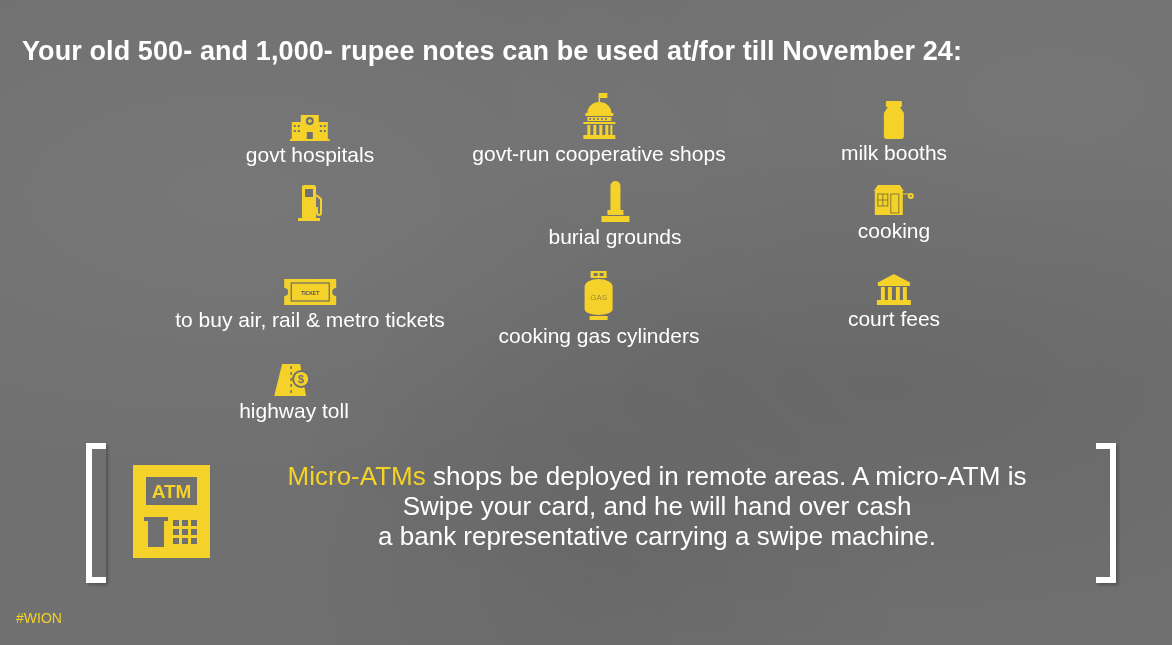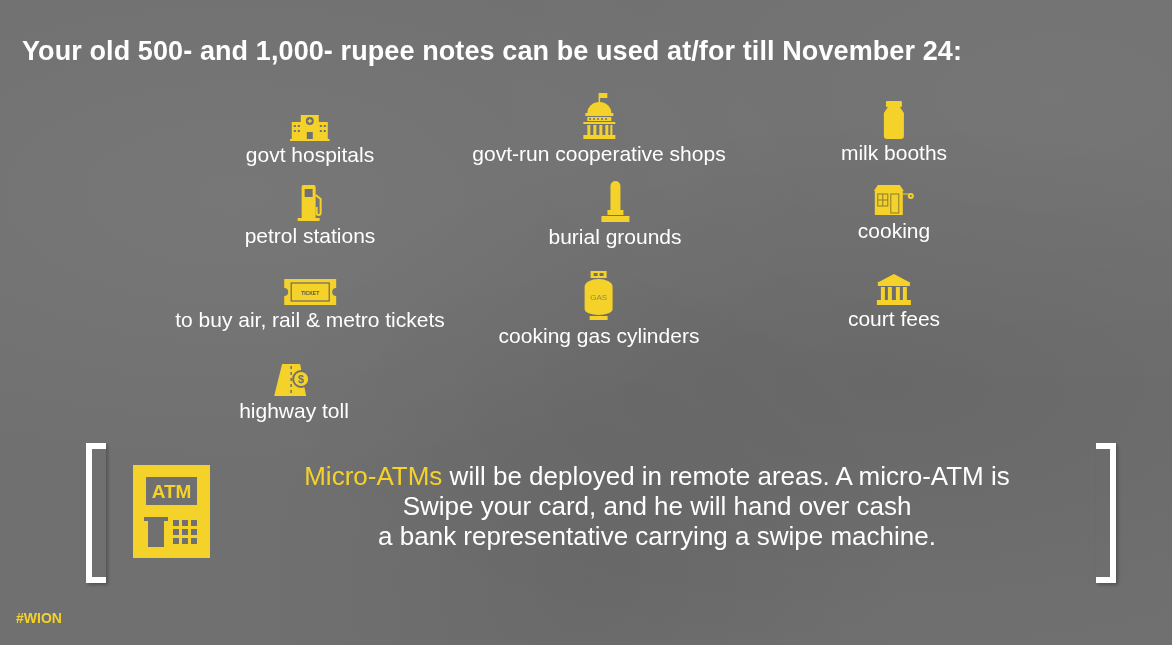--- a/index.html
+++ b/index.html
@@ -23,21 +23,21 @@
   .item .label { display: block; font-size: 21px; color: #ffffff; margin-top: 1px; }
   .bracket { position: absolute; width: 14px; border: 6px solid #ffffff; box-shadow: 2px 2px 3px rgba(0,0,0,0.25); }
   .bracket.left { left: 86px; top: 443px; height: 128px; border-right: none; }
   .bracket.right { left: 1096px; top: 443px; height: 128px; border-left: none; }
   .atm { position: absolute; left: 133px; top: 465px; width: 77px; height: 93px; }
   .note {
     position: absolute; left: 232px; top: 461px; width: 850px; text-align: center;
     font-size: 26px; line-height: 30px; color: #ffffff;
   }
   .note .hl { color: #f5d22a; }
-  .tag { position: absolute; left: 16px; top: 610px; font-size: 14px; color: #f5d22a; font-weight: bold; }
+  .tag { position: absolute; left: 16px; top: 610px; font-size: 14px; color: #f5d22a; }
 </style>
 </head>
 <body>
 
 <div class="title">Your old 500- and 1,000- rupee notes can be used at/for till November 24:</div>
 
 <div class="item" style="left:310px; top:112px;">
   <svg class="icon" width="40" height="30" viewBox="0 0 40 30">
     <rect x="2" y="10" width="10" height="18" fill="#f5d22a"></rect>
     <rect x="28" y="10" width="10" height="18" fill="#f5d22a"></rect>
@@ -60,21 +60,20 @@
   <span class="label">govt hospitals</span>
 </div>
 
 <div class="item" style="left:310px; top:183px;">
   <svg class="icon" width="32" height="40" viewBox="0 0 32 40">
     <rect x="8" y="2" width="14" height="34" rx="2" fill="#f5d22a"></rect>
     <rect x="11" y="6" width="8" height="8" fill="#707070"></rect>
     <path d="M22 12 l5 4 v14 a2 2 0 0 1 -4 0 v-6" stroke="#f5d22a" stroke-width="2" fill="none"></path>
     <rect x="4" y="35" width="22" height="3" fill="#f5d22a"></rect>
   </svg>
-  <span class="label">petrol stations</span>
 </div>
 
 <div class="item" style="left:310px; top:277px;">
   <svg class="icon" width="56" height="30" viewBox="0 0 56 30">
     <path d="M2 2 h52 v9 a4 4 0 0 0 0 8 v9 h-52 v-9 a4 4 0 0 0 0 -8 z" fill="#f5d22a"></path>
     <rect x="9" y="6" width="38" height="18" fill="none" stroke="#6a6a6a" stroke-width="1.2"></rect>
     <text x="28" y="18" font-size="5" text-anchor="middle" fill="#555" font-family="Liberation Sans, sans-serif" font-weight="bold">TICKET</text>
   </svg>
   <span class="label">to buy air, rail &amp; metro tickets</span>
 </div>
@@ -190,18 +189,18 @@
     <rect x="40" y="64" width="6" height="6"></rect>
       <rect x="49" y="64" width="6" height="6"></rect>
       <rect x="58" y="64" width="6" height="6"></rect>
     <rect x="40" y="73" width="6" height="6"></rect>
       <rect x="49" y="73" width="6" height="6"></rect>
       <rect x="58" y="73" width="6" height="6"></rect>
   </g>
 </svg>
 
 <div class="note">
-  <div><span class="hl">Micro-ATMs</span><span> will be deployed in remote areas. A micro-ATM is</span></div>
+  <div><span class="hl">Micro-ATMs</span><span> shops be deployed in remote areas. A micro-ATM is</span></div>
   <div>Swipe your card, and he will hand over cash</div>
   <div>a bank representative carrying a swipe machine.</div>
 </div>
 
 <div class="tag">#WION</div>
 
 </body></html>

